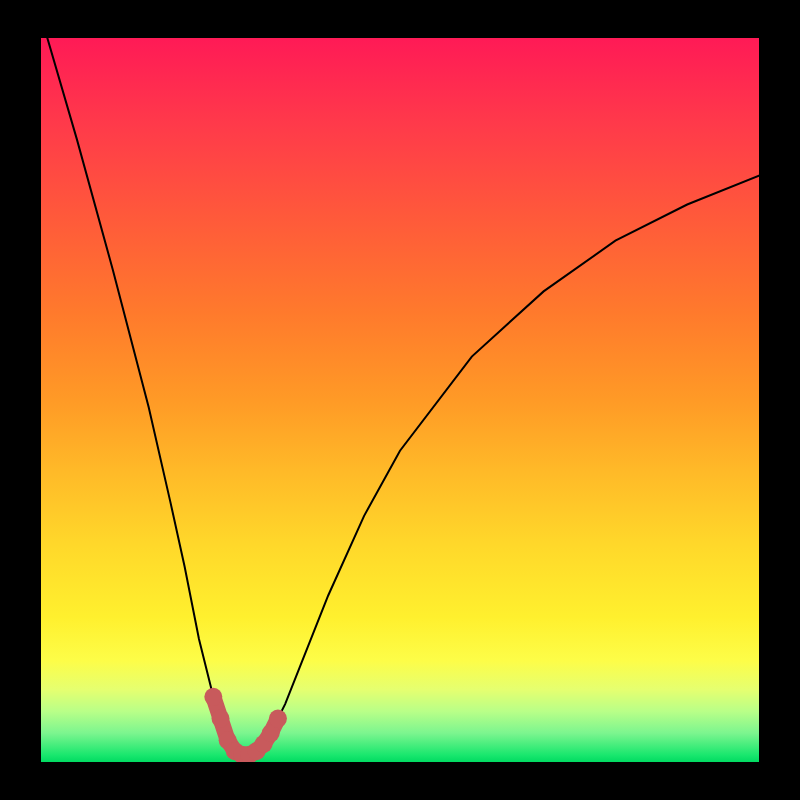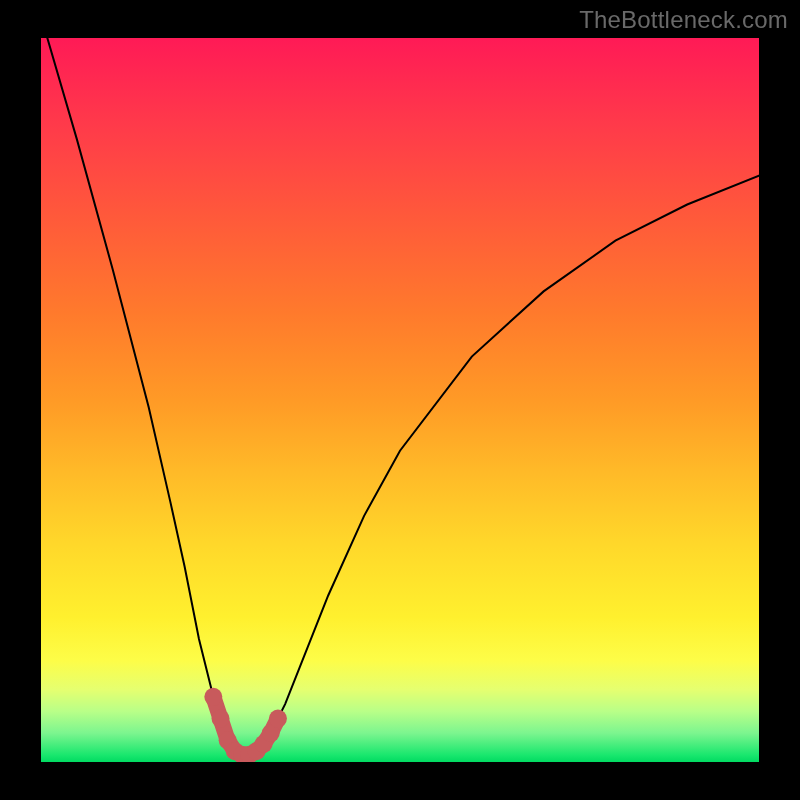--- a/index.html
+++ b/index.html
@@ -78,15 +78,14 @@
           <circle cx="193.86" cy="713.14" r="9" fill="#c85a5c"></circle>
           <circle cx="201.04" cy="716.76" r="9" fill="#c85a5c"></circle>
           <circle cx="208.22" cy="716.76" r="9" fill="#c85a5c"></circle>
           <circle cx="215.40" cy="713.14" r="9" fill="#c85a5c"></circle>
           <circle cx="222.58" cy="705.90" r="9" fill="#c85a5c"></circle>
           <circle cx="229.76" cy="695.04" r="9" fill="#c85a5c"></circle>
           <circle cx="236.94" cy="680.56" r="9" fill="#c85a5c"></circle>
         </g>
     </svg>
   </div>
-  <div class="watermark">TheBottleneck.com</div>
 
 </div>
 
 </body></html>

